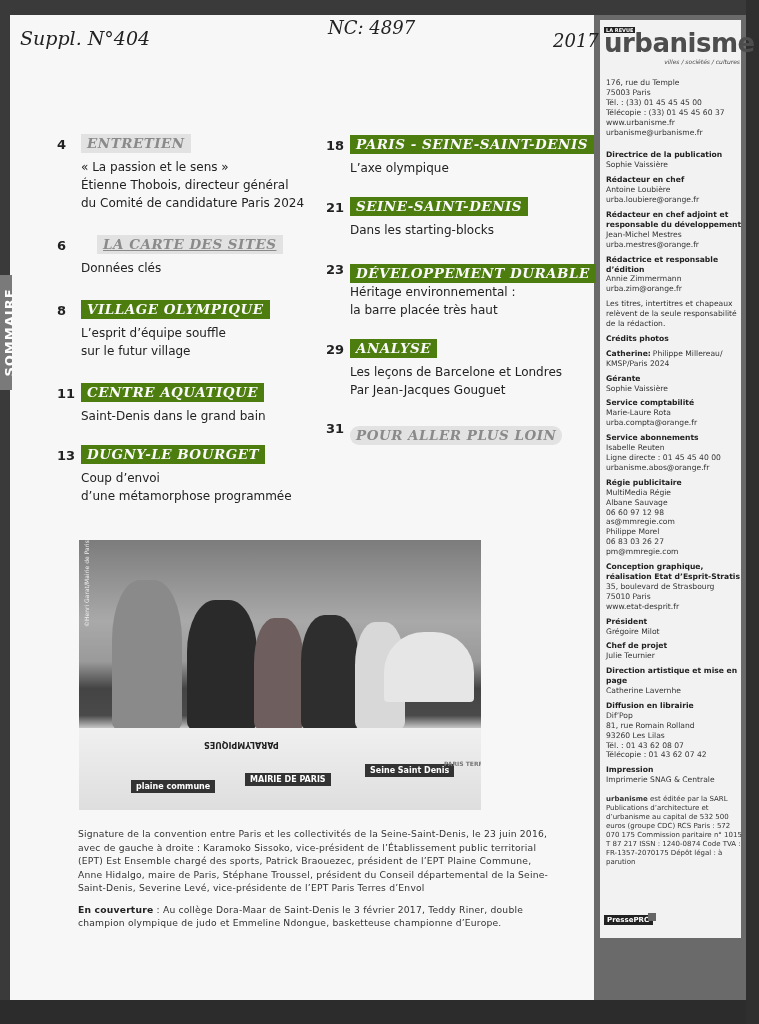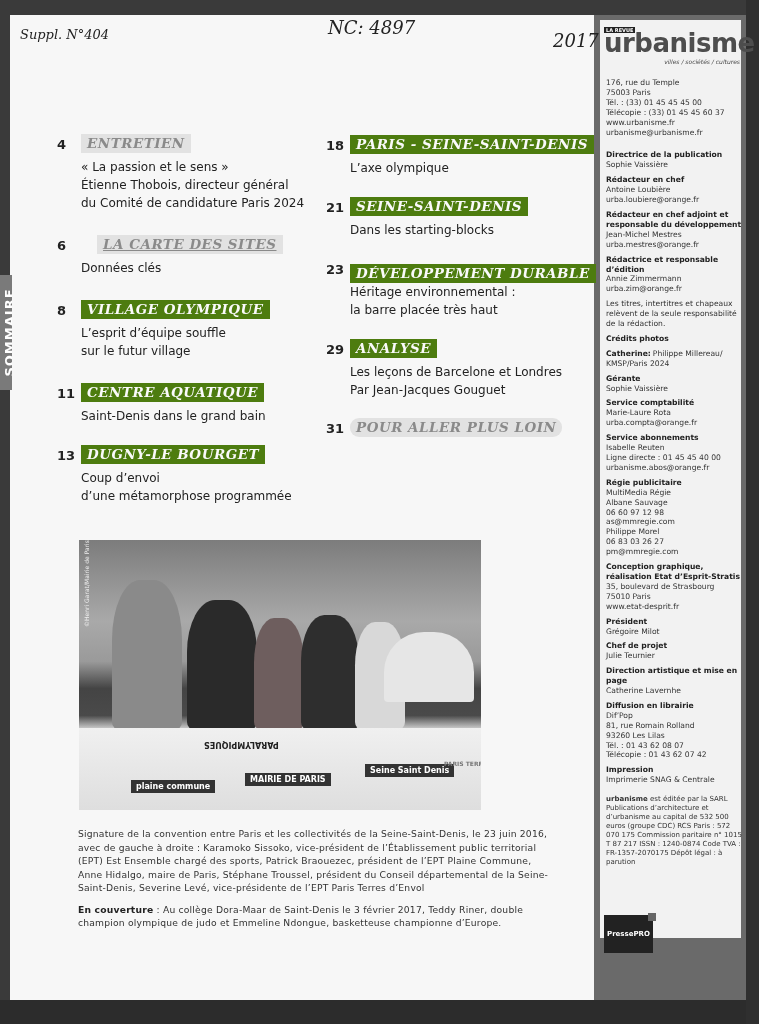--- a/index.html
+++ b/index.html
@@ -19,21 +19,21 @@
   }
   .sidebar {
     position: absolute; left: 600px; top: 20px; width: 141px; height: 918px;
     background: #f2f2f2;
   }
   .bottom-strip { position: absolute; left: 0; top: 1000px; width: 759px; height: 24px; background: #2c2c2c; }
   .right-edge { position: absolute; left: 746px; top: 0; width: 13px; height: 1024px; background: #2f2f2f; }
 
   .hand {
     position: absolute; font-family: "DejaVu Serif", serif; font-style: italic;
-    color: #222; font-size: 13px;
+    color: #222; font-size: 19px;
   }
   .hand.h1 { left: 20px; top: 27px; }
   .hand.h2 { left: 328px; top: 17px; font-size: 18px; }
   .hand.h3 { left: 553px; top: 30px; font-size: 18px; }
 
   .sommaire-tab {
     position: absolute; left: 0; top: 275px; width: 12px; height: 115px;
     background: #7a7a7a; overflow: hidden;
   }
   .sommaire-tab span {
@@ -88,21 +88,21 @@
   }
   .logo-sub {
     position: absolute; right: 2px; top: 34px; font-size: 6px; font-style: italic; color: #444; white-space: nowrap;
   }
   .mast { position: absolute; left: 606px; top: 78px; width: 136px; font-size: 7.6px; line-height: 9.9px; color: #333; }
   .mast .blk { margin-bottom: 5px; }
   .mast .lbl { font-weight: bold; color: #222; }
   .mast .line { white-space: nowrap; }
   .mast .brand { font-weight: bold; color: #333; }
   .presse {
-    position: absolute; left: 604px; top: 915px; background: #222; color: #fff; font-size: 7px; font-weight: bold; padding: 15px 3px;
+    position: absolute; left: 604px; top: 915px; background: #222; color: #fff; font-size: 7px; font-weight: bold; padding: 1px 3px;
   }
   .presse-sq { position: absolute; left: 648px; top: 913px; width: 8px; height: 8px; background: #666; }
 </style>
 </head>
 <body>
 
 <div class="page"></div>
 <div class="sidebar-outer"></div>
 <div class="sidebar"></div>
 <div class="bottom-strip"></div>
@@ -163,21 +163,21 @@
       <div class="toc-desc" style="left: 24px; top: 42px;">la barre placée très haut</div>
     </div>
     <div class="toc-entry" style="left: 326px; top: 339px;">
       <span class="toc-num">29</span>
       <span class="toc-title dark" style="left: 24px; top: 0px;">ANALYSE</span>
       <div class="toc-desc" style="left: 24px; top: 24px;">Les leçons de Barcelone et Londres</div>
       <div class="toc-desc" style="left: 24px; top: 42px;">Par Jean-Jacques Gouguet</div>
     </div>
     <div class="toc-entry" style="left: 326px; top: 418px;">
       <span class="toc-num">31</span>
-      <span class="toc-title light" style="left: 24px; top: 0px; border-radius: 9px;">POUR ALLER PLUS LOIN</span>
+      <span class="toc-title light" style="left: 24px; top: 8px; border-radius: 9px;">POUR ALLER PLUS LOIN</span>
     </div>
   </div>
 
 <div class="photo">
   <div class="credit">©Henri Garat/Mairie de Paris</div>
   <div class="person" style="left:33px;top:40px;width:70px;height:150px;background:#8a8a8a;"></div>
   <div class="person" style="left:108px;top:60px;width:70px;height:130px;background:#2a2a2a;"></div>
   <div class="person" style="left:175px;top:78px;width:50px;height:112px;background:#6e5e5e;"></div>
   <div class="person" style="left:222px;top:75px;width:58px;height:115px;background:#2e2e2e;"></div>
   <div class="person" style="left:276px;top:82px;width:50px;height:108px;background:#d8d8d8;"></div>

